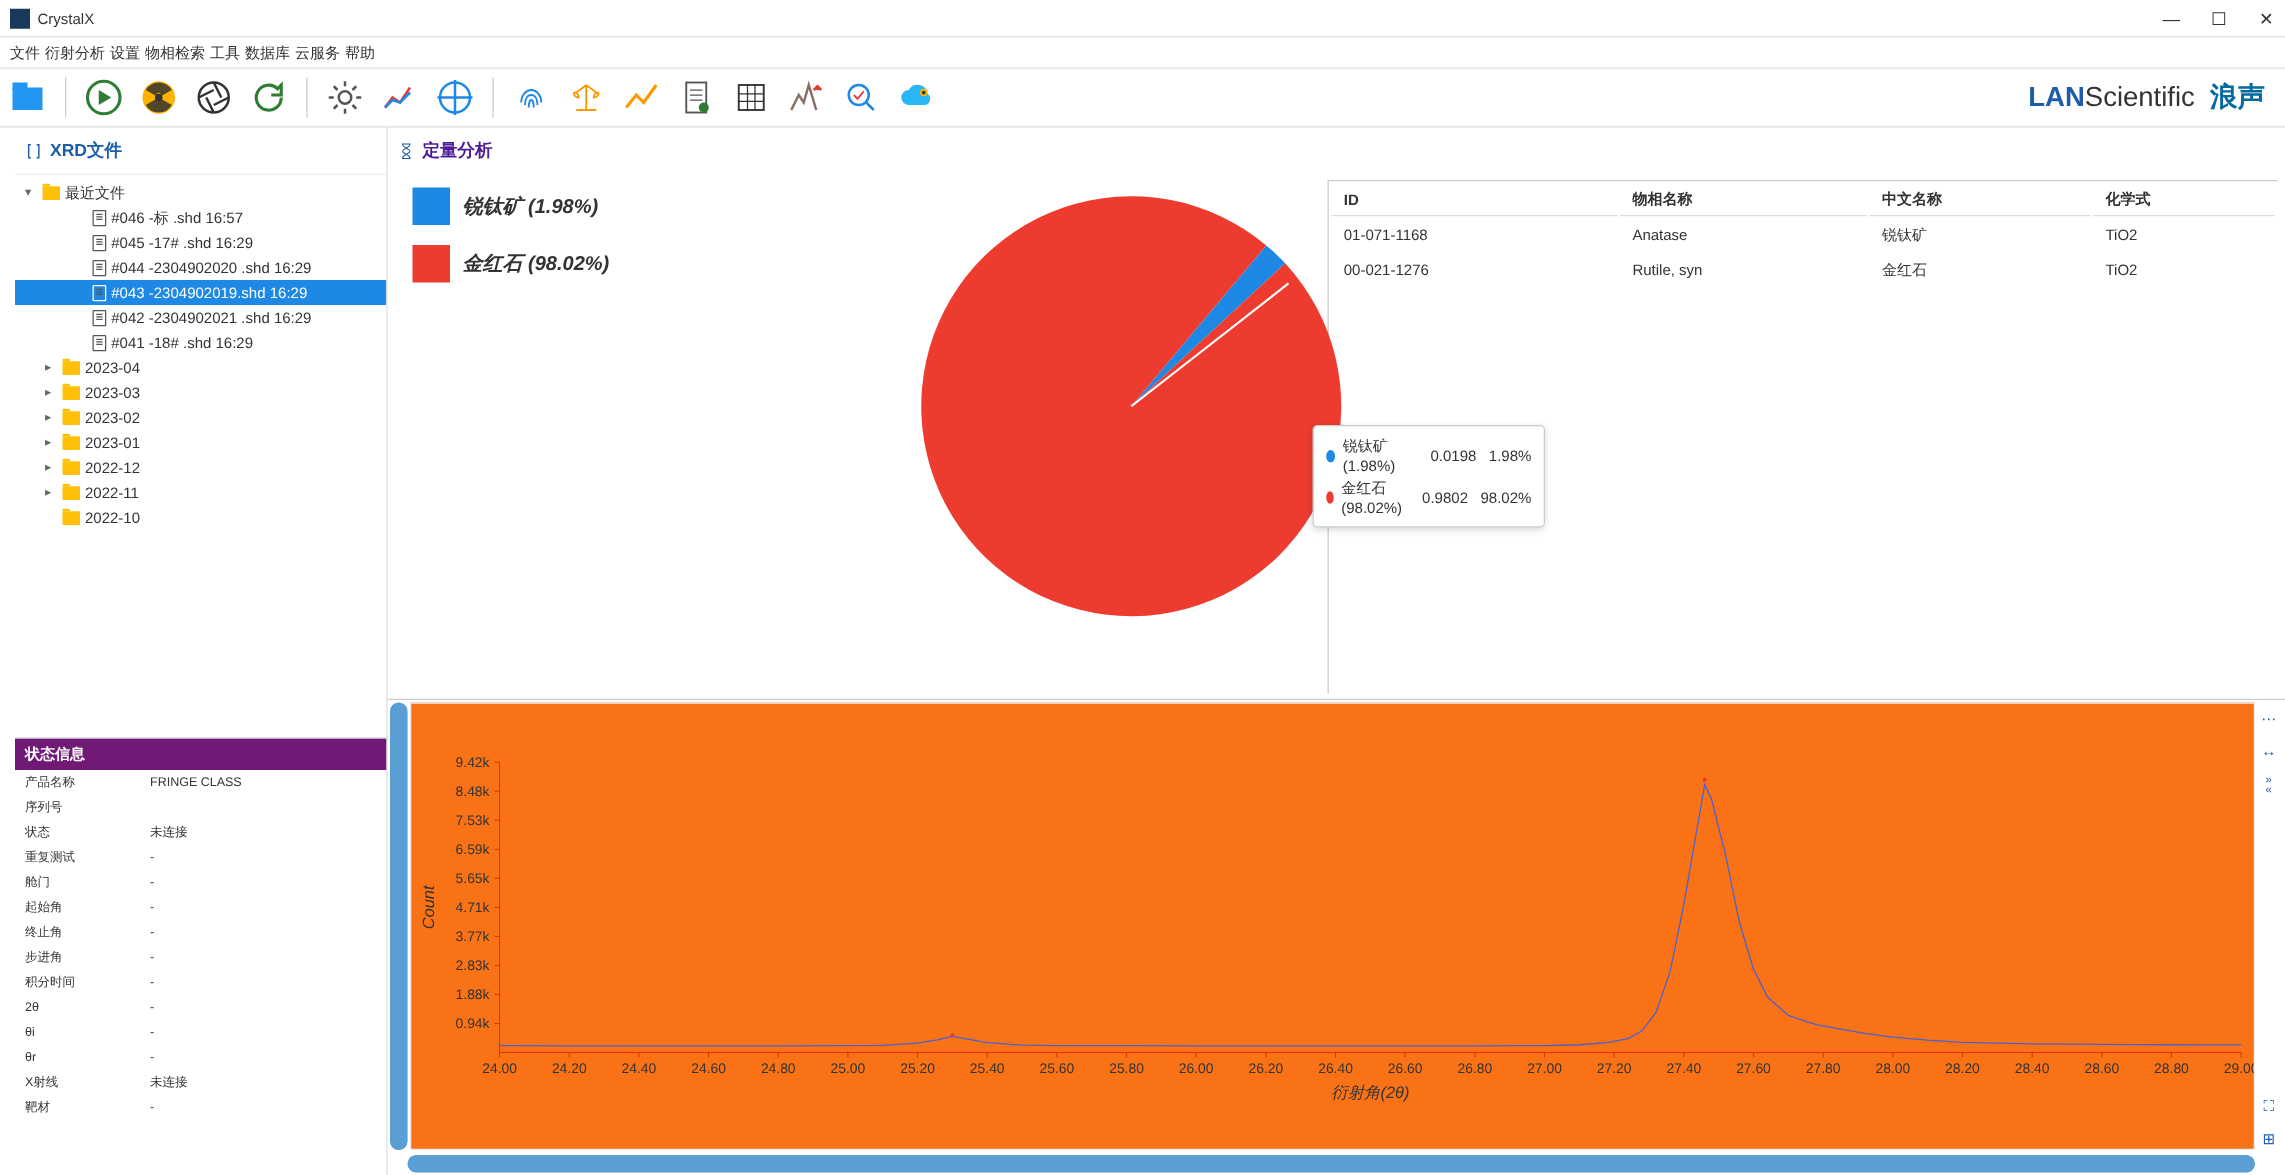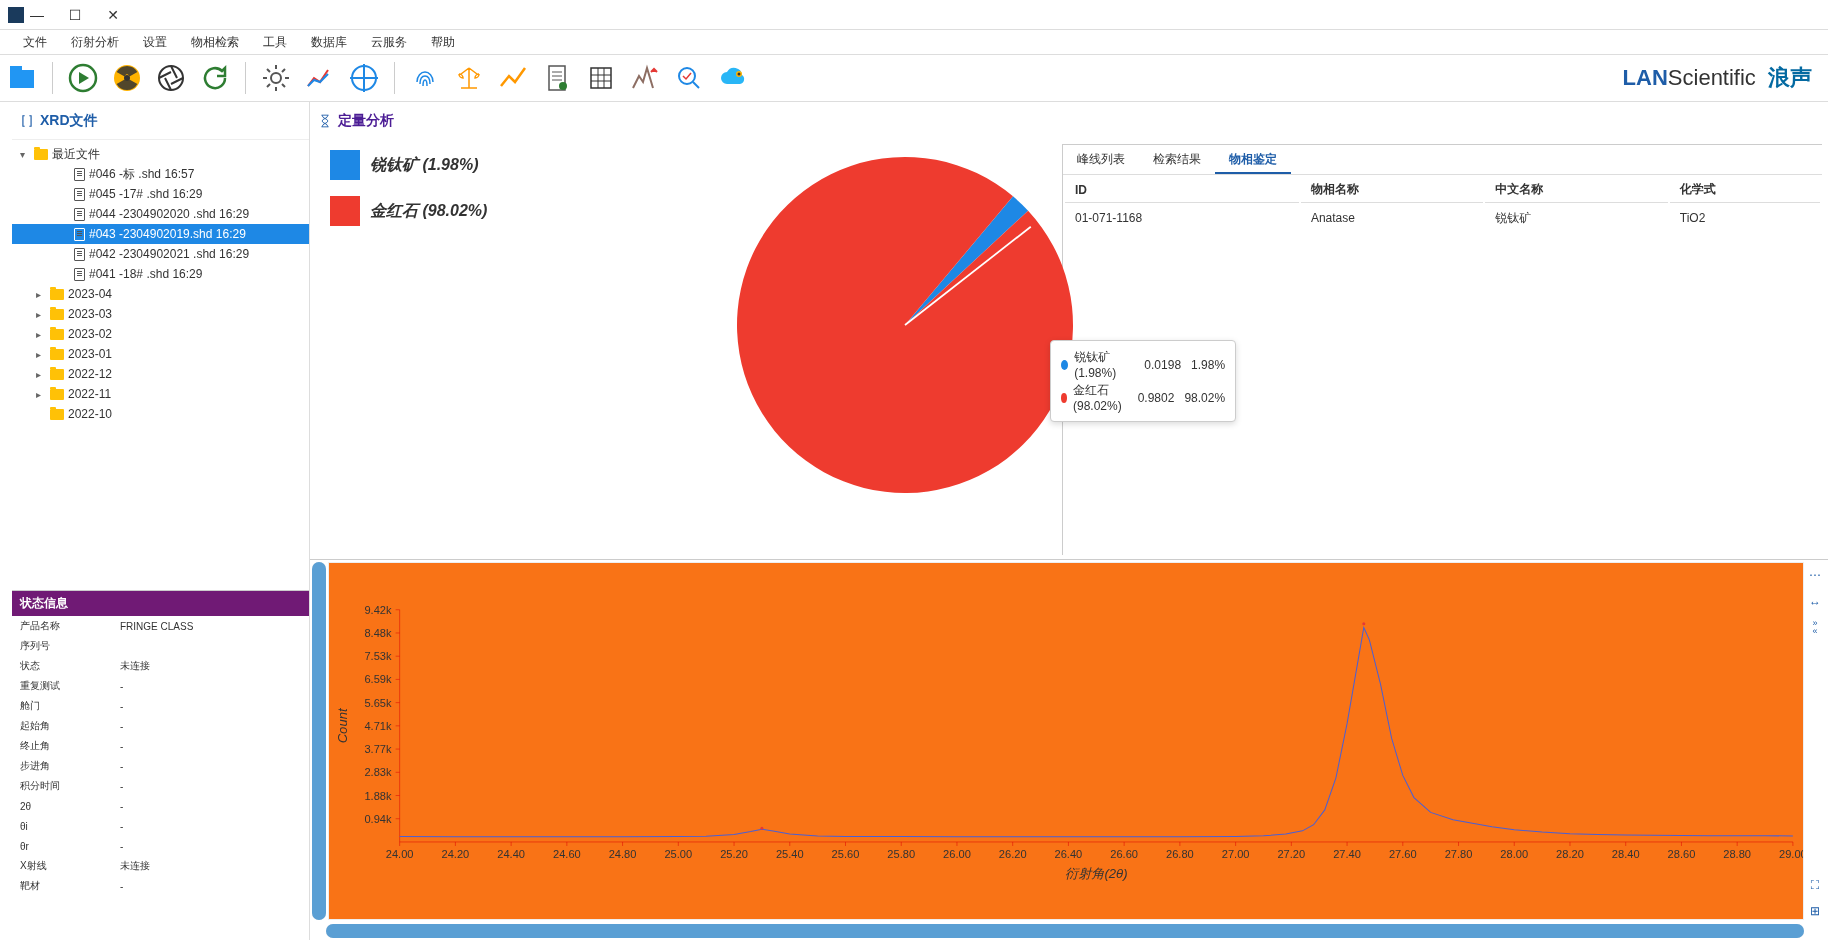--- a/index.html
+++ b/index.html
@@ -4,21 +4,21 @@
 <style>
 * { margin: 0; padding: 0; box-sizing: border-box; font-family: "Microsoft YaHei", Arial, sans-serif; }
 body { background: #fff; width: 1828px; height: 940px; overflow: hidden; font-size: 12px; color: #333; }
 
 .titlebar { height: 30px; display: flex; align-items: center; padding: 0 8px; border-bottom: 1px solid #ddd; }
 .titlebar .app-icon { width: 16px; height: 16px; background: #1a3a5c; margin-right: 6px; }
 .titlebar .title { flex: 1; font-size: 12px; color: #333; }
 .titlebar .win-controls { display: flex; gap: 24px; align-items: center; }
 .titlebar .win-btn { width: 14px; height: 14px; display: flex; align-items: center; justify-content: center; font-size: 14px; cursor: default; }
 
-.menubar { height: 24px; display: flex; align-items: center; padding: 0 8px; gap: 24px; font-size: 12px; color: #333; margin-left: 15px; }
+.menubar { height: 24px; display: flex; align-items: center; padding: 0 8px; gap: 4px; font-size: 12px; color: #333; }
 .menubar span { cursor: default; }
 
 .toolbar { height: 48px; border-top: 1px solid #ddd; border-bottom: 1px solid #ddd; display: flex; align-items: center; padding: 0 4px; gap: 8px; }
 .toolbar .tbtn { width: 36px; height: 36px; display: flex; align-items: center; justify-content: center; cursor: default; }
 .toolbar .sep { width: 1px; height: 32px; background: #ccc; margin: 0 4px; }
 .brand { margin-left: auto; font-size: 22px; font-weight: bold; padding-right: 12px; }
 .brand .lan { color: #1e5da8; font-weight: 900; }
 .brand .sci { color: #333; font-weight: 400; }
 .brand .cn { color: #0369a1; font-weight: 700; margin-left: 6px; }
 
@@ -83,20 +83,21 @@
 svg.line-chart .axis { stroke: #d00; stroke-width: 0.5; }
 svg.line-chart .series { stroke: #4a5fd4; stroke-width: 1; fill: none; }
 svg.line-chart .ylabel { font-style: italic; font-size: 13px; }
 svg.line-chart .xlabel { font-style: italic; font-size: 13px; }
 </style>
 </head>
 <body>
 
 <div class="titlebar">
   <div class="app-icon"></div>
+  <div class="title">CrystalX</div>
   <div class="win-controls">
     <div class="win-btn">—</div>
     <div class="win-btn">☐</div>
     <div class="win-btn">✕</div>
   </div>
 </div>
 
 <div class="menubar" id="menubar">
     <span>文件</span>
     <span>衍射分析</span>
@@ -402,39 +403,40 @@
             <div class="pie-tooltip-row">
               <span class="pie-dot" style="background:#ee3b2f"></span>
               <span>金红石 (98.02%)</span>
               <span style="margin-left:6px">0.9802</span>
               <span style="margin-left:4px">98.02%</span>
             </div>
           </div>
       </div>
 
       <div class="result-panel">
-        <div class="result-tabs" id="result-tabs">
-            <div class="result-tab">峰线列表</div>
-            <div class="result-tab">检索结果</div>
-            <div class="result-tab active">物相鉴定</div>
-          </div>
         <table class="result-table">
           <thead>
               <tr id="result-headers">
                 <th>ID</th>
                 <th>物相名称</th>
                 <th>中文名称</th>
                 <th>化学式</th>
               </tr>
             </thead>
           <tbody id="result-body">
               <tr>
                 <td>01-071-1168</td>
                 <td>Anatase</td>
                 <td>锐钛矿</td>
+                <td>TiO2</td>
+              </tr>
+              <tr>
+                <td>00-021-1276</td>
+                <td>Rutile, syn</td>
+                <td>金红石</td>
                 <td>TiO2</td>
               </tr>
             </tbody>
         </table>
       </div>
     </div>
 
     <div class="lower-split">
       <div class="plot-wrap">
         <div class="plot-vscroll"></div>

